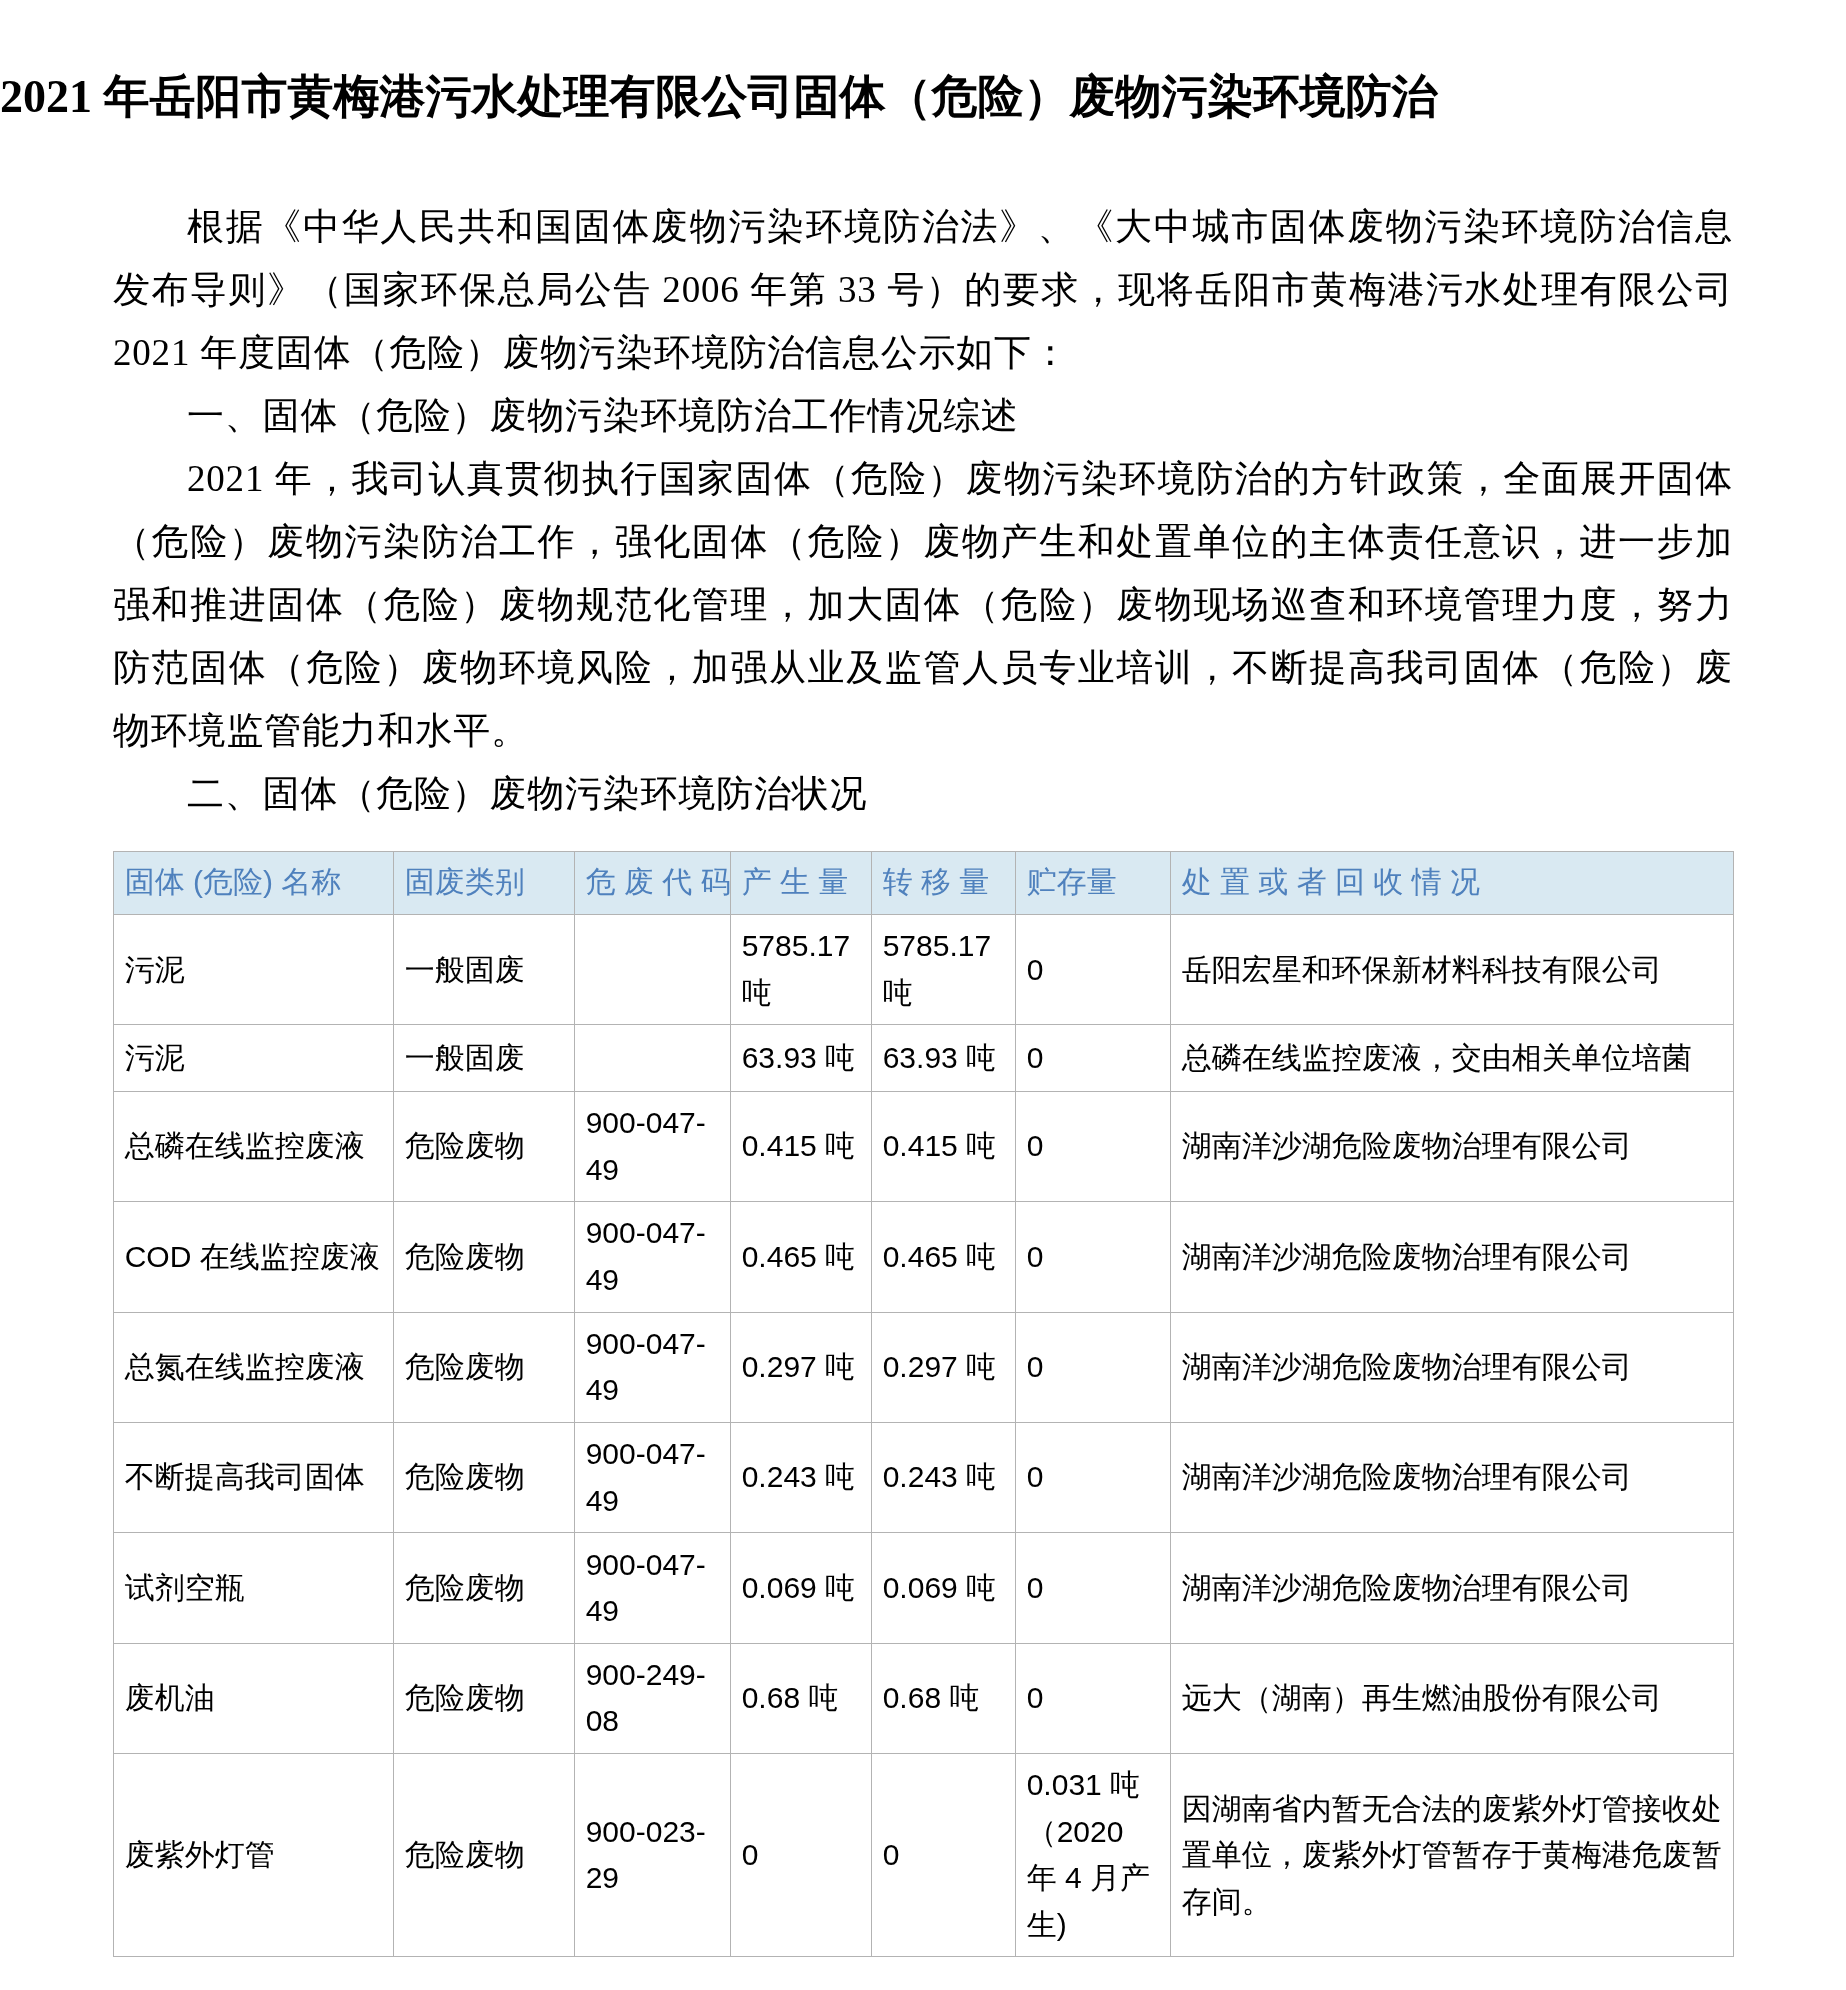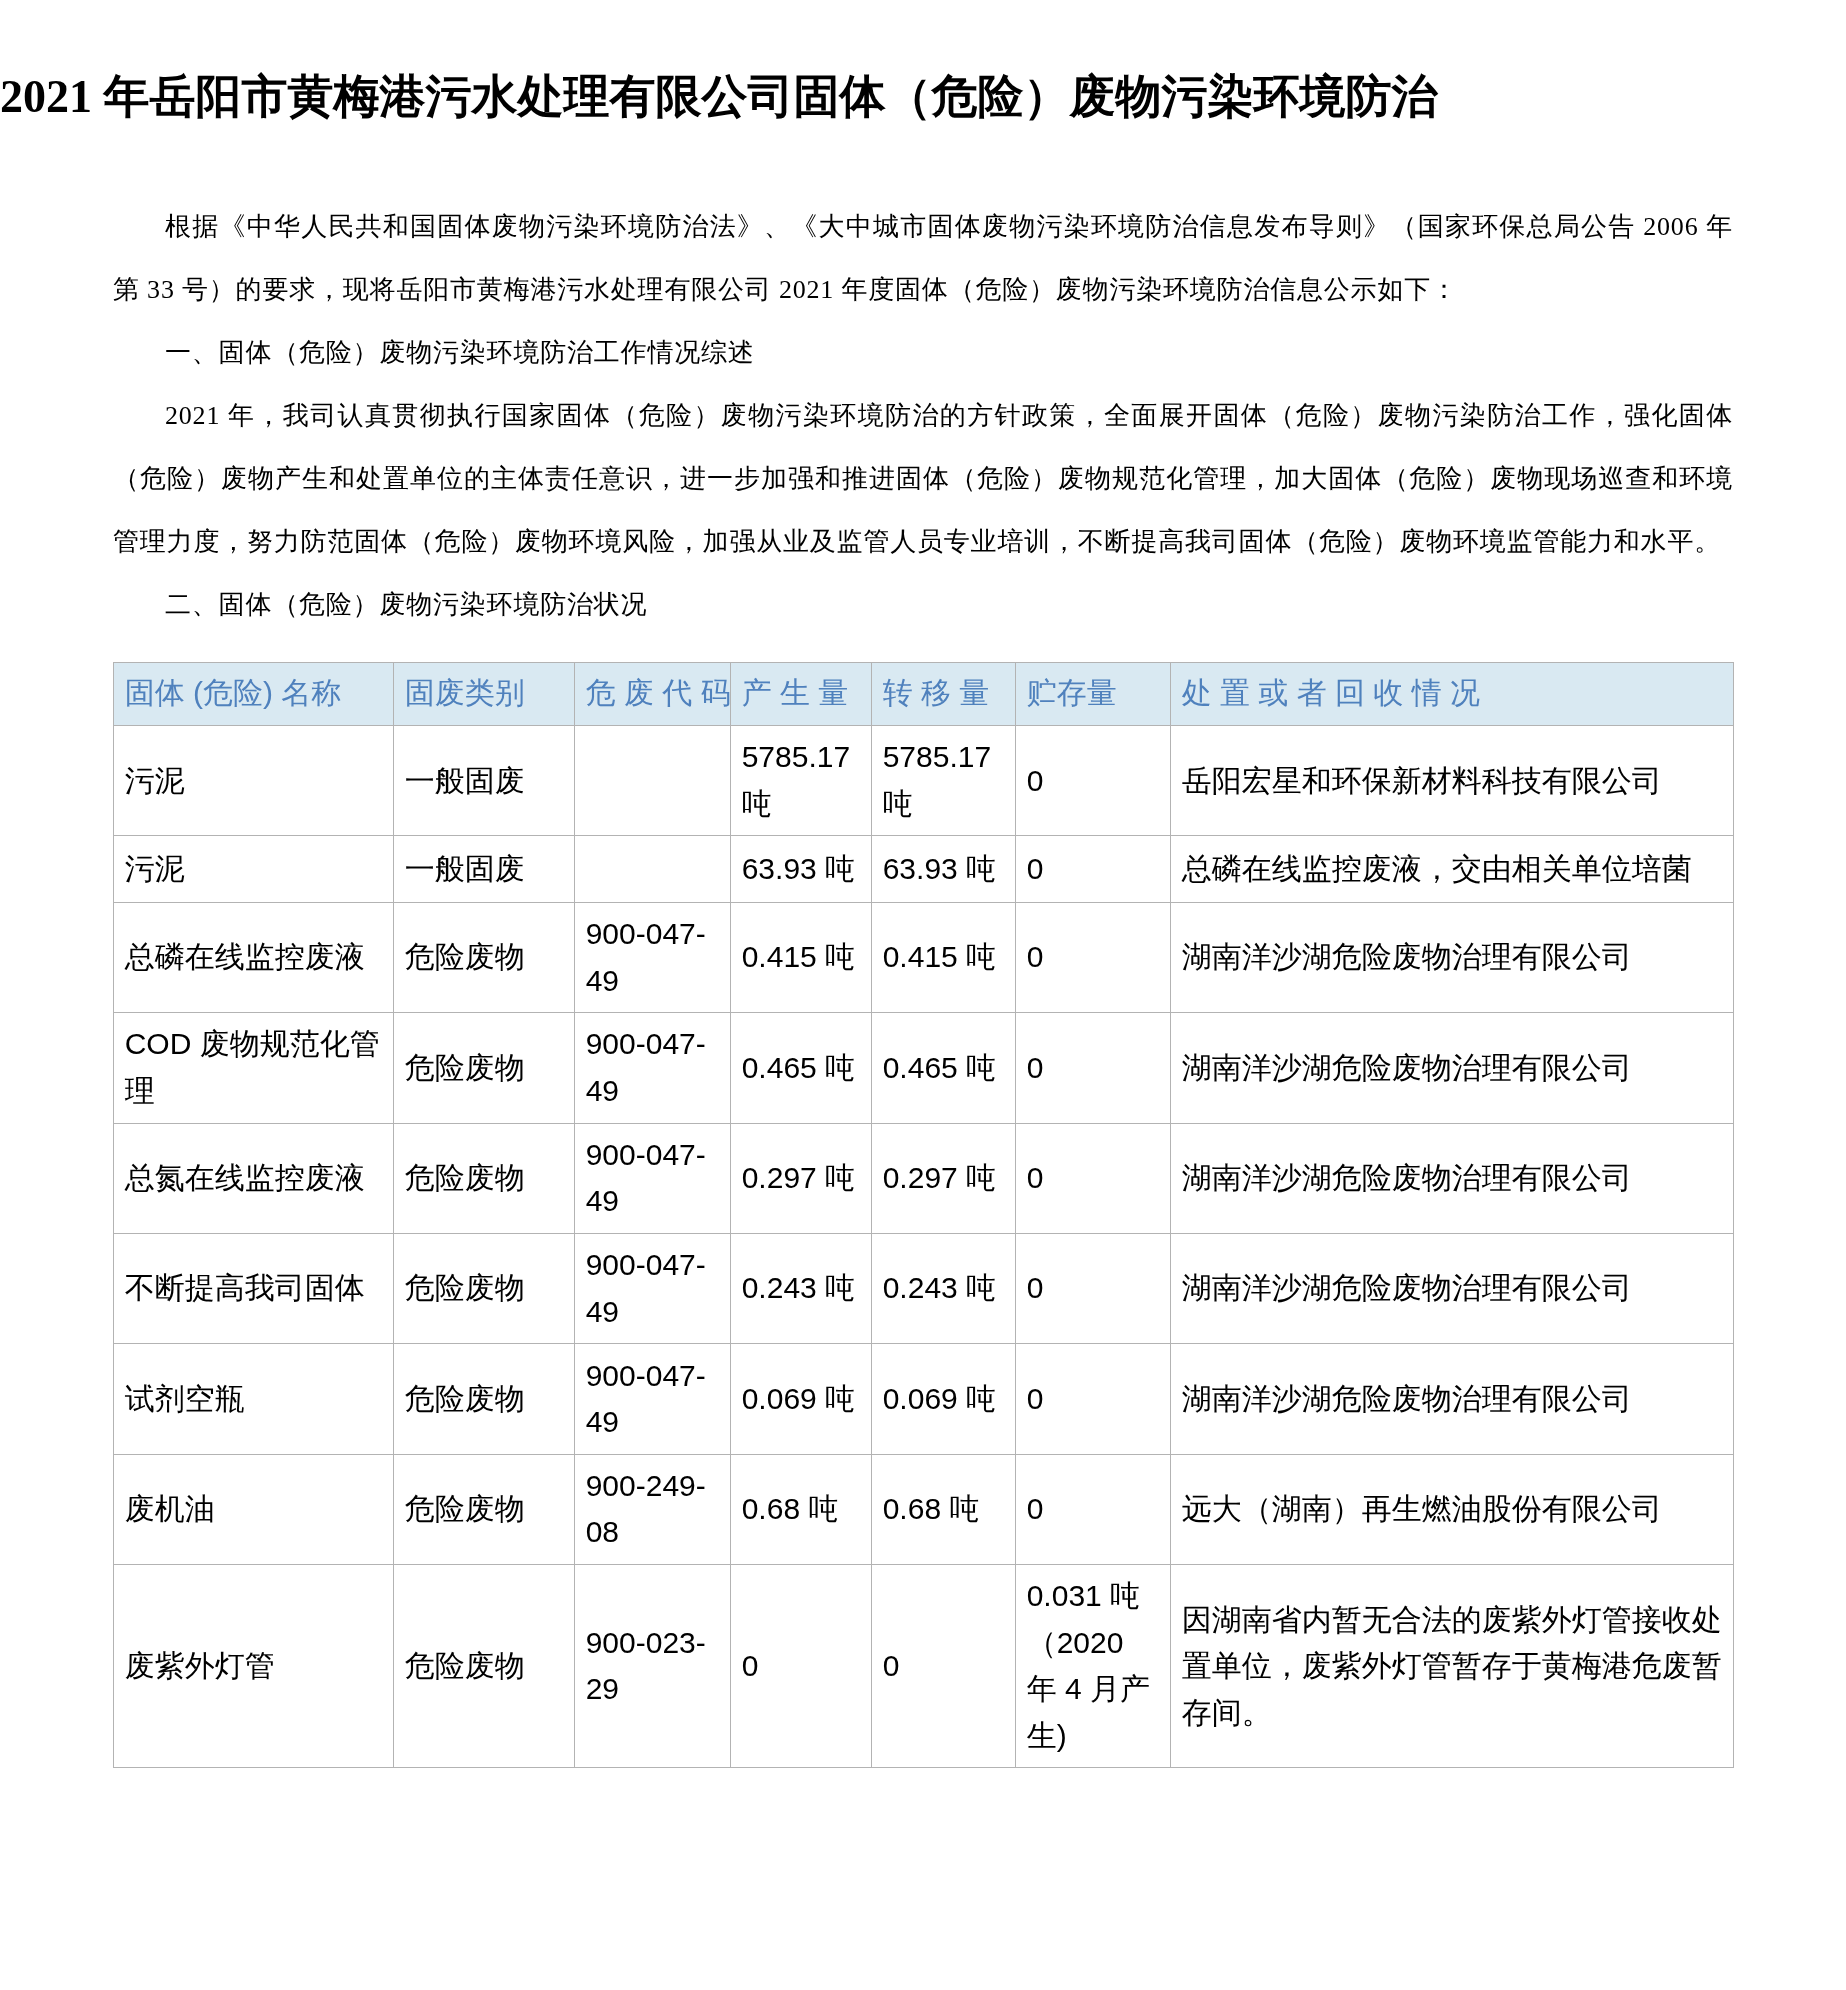--- a/index.html
+++ b/index.html
@@ -10,21 +10,21 @@
   html,body{margin:0;padding:0;background:#ffffff;}
   .page{
     width:1846px;height:1990px;background:#ffffff;color:#000;
     position:relative;overflow:hidden;
     font-family:"Liberation Serif", serif;
   }
   .title-block{margin-top:64px;text-align:left;font-weight:bold;font-size:46px;line-height:1.45;}
   .content{margin:0 113px;}
   .body-text{margin-top:64px;}
   .para{
-    margin:0;font-size:26px;line-height:63px;
+    margin:0;font-size:37px;line-height:63px;
     text-align:justify;text-indent:2em;letter-spacing:0.8px;
   }
   table.waste{
     border-collapse:collapse;table-layout:fixed;
     width:1620px;margin-top:26px;
     font-family:"Liberation Sans", sans-serif;
   }
   table.waste col.c1{width:280px;}
   table.waste col.c2{width:181px;}
   table.waste col.c3{width:156px;}
@@ -102,21 +102,21 @@
           <tr>
             <td>总磷在线监控废液</td>
             <td>危险废物</td>
             <td>900-047-49</td>
             <td>0.415 吨</td>
             <td>0.415 吨</td>
             <td>0</td>
             <td>湖南洋沙湖危险废物治理有限公司</td>
           </tr>
           <tr>
-            <td>COD 废物规范化管理</td>
+            <td>COD 在线监控废液</td>
             <td>危险废物</td>
             <td>900-047-49</td>
             <td>0.465 吨</td>
             <td>0.465 吨</td>
             <td>0</td>
             <td>湖南洋沙湖危险废物治理有限公司</td>
           </tr>
           <tr>
             <td>总氮在线监控废液</td>
             <td>危险废物</td>

